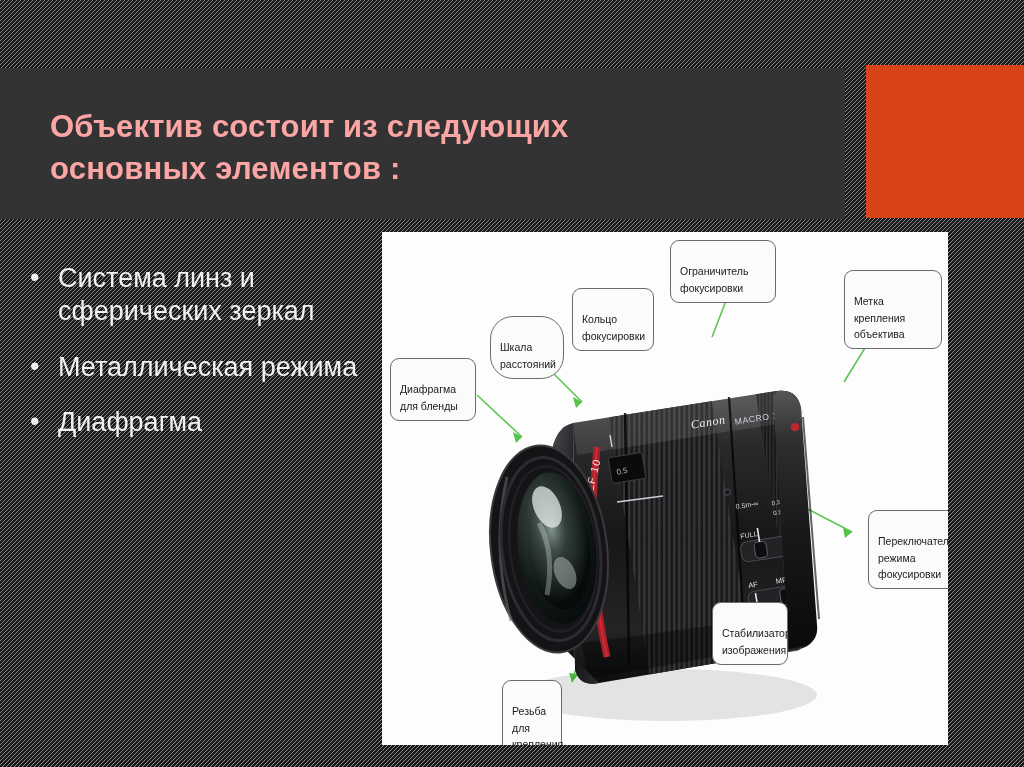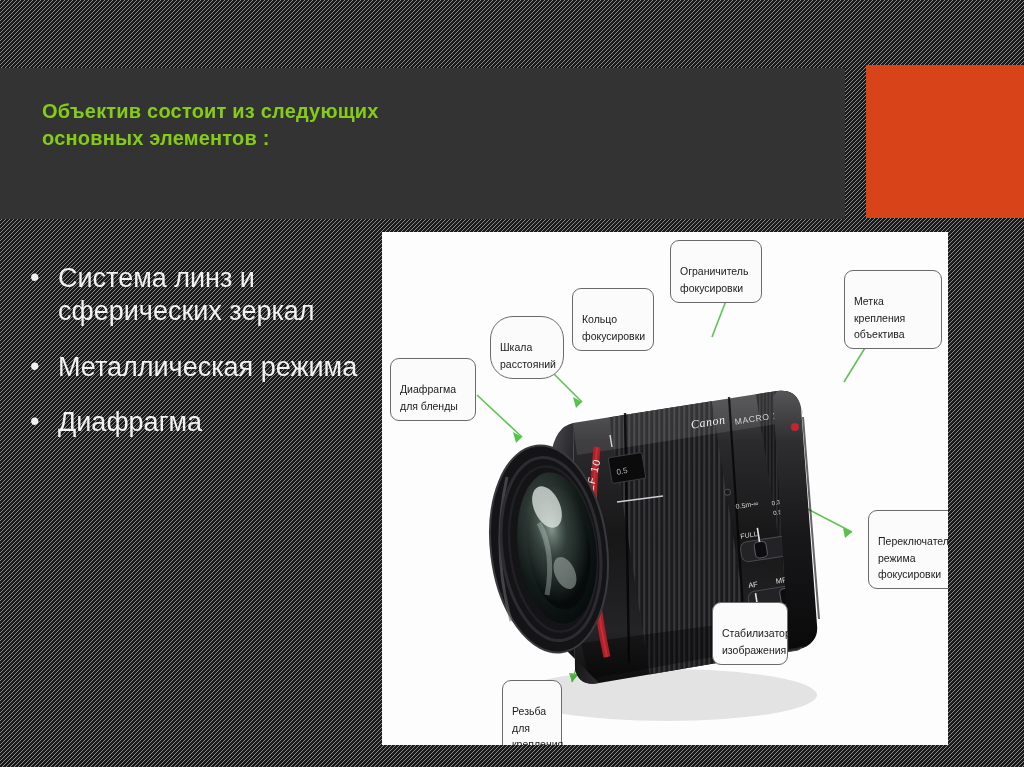--- a/index.html
+++ b/index.html
@@ -22,26 +22,26 @@
   }
 
   
   #title-band{
     position:absolute;left:0;top:68px;width:845px;height:151px;
     background:#333333;
     box-sizing:border-box;
     padding:22px 40px 0 34px;
   }
   #title-text{
-    color:#84cc16;
-    font-size:20px;
+    color:#fca5a5;
+    font-size:31px;
     font-weight:bold;
     line-height:1.37;
     letter-spacing:0.2px;
-    margin:8px;
+    margin:16px;
     white-space:pre-line;
   }
 
   
   #accent-block{
     position:absolute;left:866px;top:65px;width:158px;height:153px;
     background:#d8431a;
   }
 
   
@@ -315,21 +315,21 @@
     <div class="callout" style="left:108px;top:84px;width:74px;border-radius:23px;">
       <span>Шкала
 расстояний</span>
     </div>
 
     <div class="callout" style="left:190px;top:56px;width:82px;">
       <span>Кольцо
 фокусировки</span>
     </div>
 
-    <div class="callout" style="left:288px;top:8px;width:92px;">
+    <div class="callout" style="left:288px;top:8px;width:106px;">
       <span>Ограничитель
 фокусировки</span>
     </div>
 
     <div class="callout" style="left:462px;top:38px;width:98px;">
       <span>Метка
 крепления
 объектива</span>
     </div>
 

